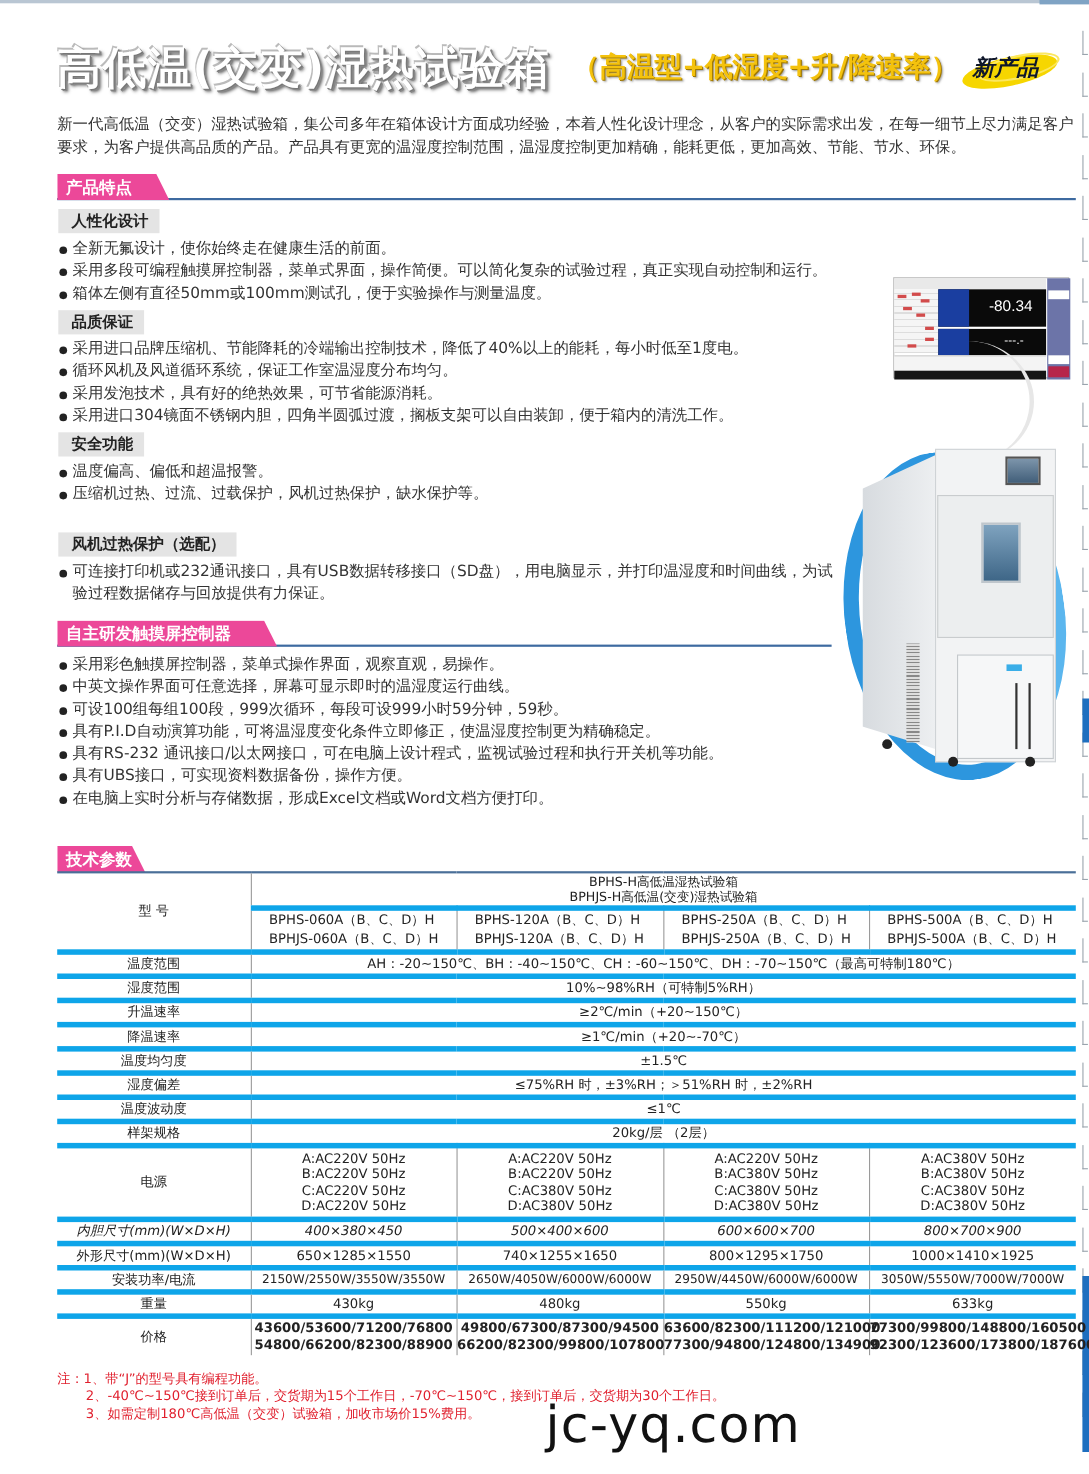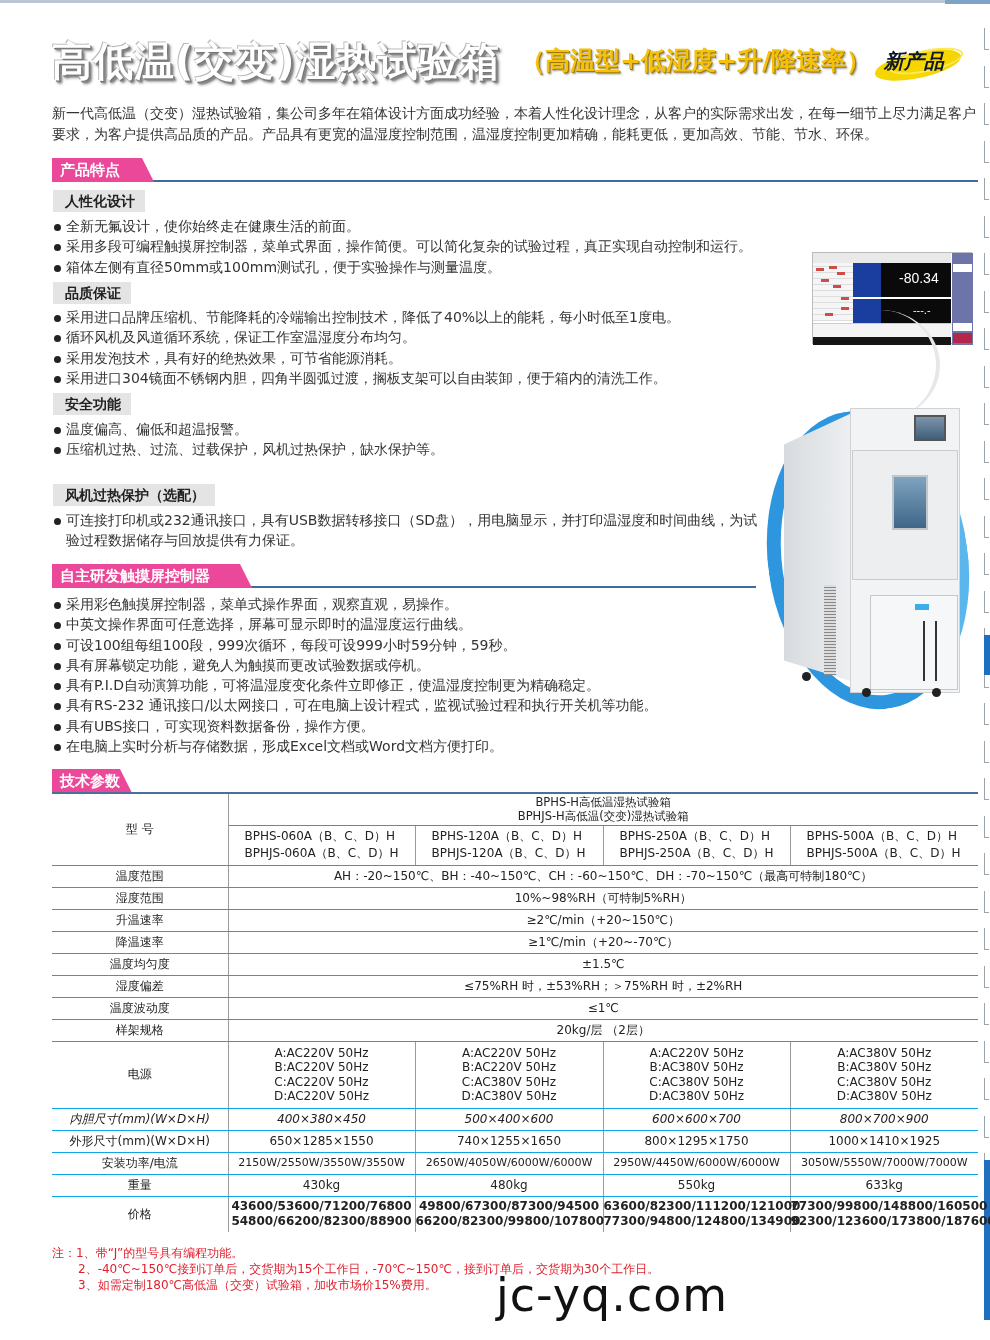--- a/index.html
+++ b/index.html
@@ -67,21 +67,21 @@
   .panel { position: absolute; left: 152px; top: 45px; width: 32px; height: 26px; background: linear-gradient(180deg, #7d95ab, #415e79); border: 2px solid #555; }
   .drawer { position: absolute; left: 108px; top: 225px; width: 88px; height: 95px; background: #f6f7f8; border: 1px solid #c4c8cb; }
   .drawer .slot1, .drawer .slot2 { position: absolute; top: 25px; width: 2px; height: 60px; background: #333; }
   .drawer .slot1 { left: 52px; } .drawer .slot2 { left: 64px; }
   .drawer .lbl { position: absolute; left: 44px; top: 8px; width: 14px; height: 6px; background: #3aaee8; }
   .vent { position: absolute; left: 62px; top: 215px; width: 12px; height: 90px; background: repeating-linear-gradient(0deg, #888 0 1px, #ddd 1px 3px); }
   .wheel { position: absolute; width: 9px; height: 9px; border-radius: 50%; background: #222; }
 
   
   .spec { position: absolute; left: 52px; top: 792px; width: 926px; border-collapse: collapse; font-size: 12px; color: #222; table-layout: fixed; }
-  .spec td { border-bottom: 1px solid #0ea5e9; text-align: center; vertical-align: middle; padding: 0; line-height: 14.5px; }
+  .spec td { border-bottom: 5px solid #0ea5e9; text-align: center; vertical-align: middle; padding: 0; line-height: 14.5px; }
   .spec td.lbl { width: 176px; border-right: 1px solid #9a9a9a; font-size: 12px; }
   .spec td.v { border-left: 1px solid #9a9a9a; }
   .spec td.model { text-align: left; padding-left: 16px; line-height: 17px; }
   .spec tr.first td { border-top: 2px solid #4a6f98; }
   .spec td.price { font-weight: bold; font-size: 12px; line-height: 15px; }
   .spec tr.last td { border-bottom: none; }
 
   .notes { position: absolute; left: 52px; top: 1245px; font-size: 12px; color: #e01e2c; line-height: 16px; }
   .notes .n { padding-left: 26px; }
   .watermark { position: absolute; left: 496px; top: 1268px; font-size: 46px; color: #111; font-family: "DejaVu Sans", sans-serif; letter-spacing: 1px; }
@@ -175,21 +175,20 @@
 </ul>
 
 <div class="section-head" style="top:564px;width:704px;">
   <div class="rule" style="width:704px;"></div>
   <div class="tab" style="width:200px;">自主研发触摸屏控制器</div>
 </div>
 <ul class="bullets" style="top:594px;">
   <li>采用彩色触摸屏控制器，菜单式操作界面，观察直观，易操作。</li>
   <li>中英文操作界面可任意选择，屏幕可显示即时的温湿度运行曲线。</li>
   <li>可设100组每组100段，999次循环，每段可设999小时59分钟，59秒。</li>
-  <li>具有屏幕锁定功能，避免人为触摸而更改试验数据或停机。</li>
   <li>具有P.I.D自动演算功能，可将温湿度变化条件立即修正，使温湿度控制更为精确稳定。</li>
   <li>具有RS-232 通讯接口/以太网接口，可在电脑上设计程式，监视试验过程和执行开关机等功能。</li>
   <li>具有UBS接口，可实现资料数据备份，操作方便。</li>
   <li>在电脑上实时分析与存储数据，形成Excel文档或Word文档方便打印。</li>
 </ul>
 
 <div class="screen">
   <div class="bar"></div>
   <div class="grid">
     <i style="left:3px;top:5px"></i>
@@ -290,21 +289,21 @@
   <tr style="height:22px;">
     <td class="lbl">降温速率</td>
     <td colspan="4">≥1℃/min（+20~-70℃）</td>
   </tr>
   <tr style="height:22px;">
     <td class="lbl">温度均匀度</td>
     <td colspan="4">±1.5℃</td>
   </tr>
   <tr style="height:22px;">
     <td class="lbl">湿度偏差</td>
-    <td colspan="4">≤75%RH 时，±53%RH；＞75%RH 时，±2%RH</td>
+    <td colspan="4">≤75%RH 时，±3%RH；＞51%RH 时，±2%RH</td>
   </tr>
   <tr style="height:22px;">
     <td class="lbl">温度波动度</td>
     <td colspan="4">≤1℃</td>
   </tr>
   <tr style="height:22px;">
     <td class="lbl">样架规格</td>
     <td colspan="4">20kg/层 （2层）</td>
   </tr>
   <tr style="height:67px;">

